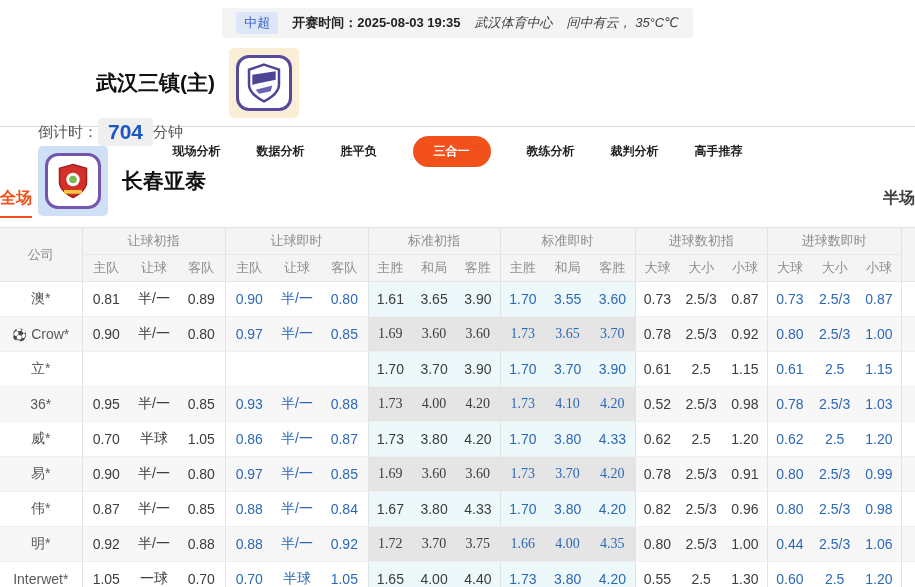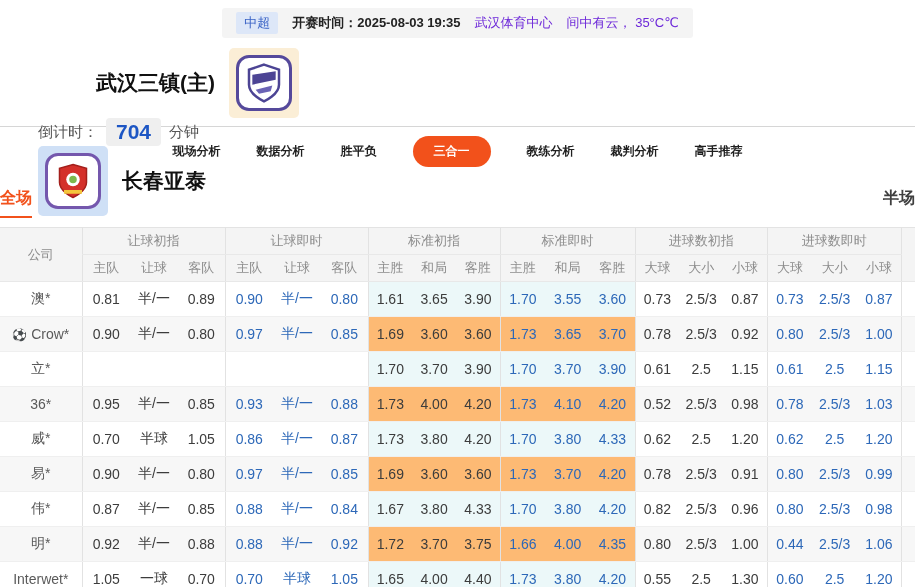--- a/index.html
+++ b/index.html
@@ -12,40 +12,40 @@
   }
 
   
   .info-wrap { display:flex; justify-content:center; padding-top:8px; }
   .info-bar {
     background:#f4f4f4; border-radius:3px; padding:4px 14px;
     display:flex; align-items:center; gap:14px; font-size:13px; color:#3a3a3a;
   }
   .league-tag { background:#dde7f8; color:#3a63c5; padding:2px 8px; border-radius:2px; cursor:pointer; }
   .kickoff { font-weight:bold; color:#222; }
-  .venue, .weather { color:#6d28d9; }
+  .venue, .weather { color:#404040;font-style:italic; }
 
   
   .match-header {
     display:flex; align-items:flex-start; justify-content:space-between;
     padding:10px 14px 12px 38px; height:88px;flex-direction:column;
   }
   .team { display:flex; align-items:center; gap:14px; }
   .team.home { padding-left:58px; }
   .team-name { font-size:21px; font-weight:bold; color:#111; white-space:nowrap; }
   .badge-outer { width:70px; height:70px; border-radius:5px; display:flex; align-items:center; justify-content:center; }
   .badge-outer.home { background:#fbeed6; }
   .badge-outer.away { background:#cfe0f6; }
   .badge-inner {
     width:56px; height:56px; background:#fff; border-radius:13px;
     display:flex; align-items:center; justify-content:center;
   }
   .badge-inner.home { border:3px solid #55499b; }
   .badge-inner.away { border:3px solid #7457ad; }
-  .countdown { display:flex; align-items:center; gap:8px; font-size:15px; color:#555; margin-right:30px; }
+  .countdown { display:flex; align-items:center; font-size:15px; color:#555; margin-right:30px; }
   .countdown-value {
     background:#efefef; color:#1d56c4; font-weight:bold; font-size:21px;
     padding:2px 10px; border-radius:4px;
   }
 
   
   .nav {
     border-top:1px solid #d6d6d6;
     display:flex; justify-content:center; align-items:center; gap:36px;
     padding:9px 0 8px;
@@ -66,21 +66,21 @@
   }
   .odds td {
     height:35px; text-align:center; font-size:14px; color:#3c3c3c;
     border-bottom:1px solid #efefef; padding:0; white-space:nowrap; overflow:hidden;
   }
   .gstart { border-left:1px solid #e2e2e2; }
   td.company { color:#5a5a5a; }
   td.live { color:#2d68b8; }
   td.tint { background:#ecf8f9; }
   tr.alt td { background:#f7f7f7; }
-  tr.alt td.tint { background:#fdba74; }
+  tr.alt td.tint { background:#e5e5e5;font-family:Liberation Serif, serif; }
   .ball { font-size:12px; margin-right:4px; color:#222; }
 </style>
 </head>
 <body>
 
 <div class="info-wrap">
   <div class="info-bar">
     <span class="league-tag">中超</span>
     <span class="kickoff"><span>开赛时间：</span><span>2025-08-03 19:35</span></span>
     <span class="venue">武汉体育中心</span>

